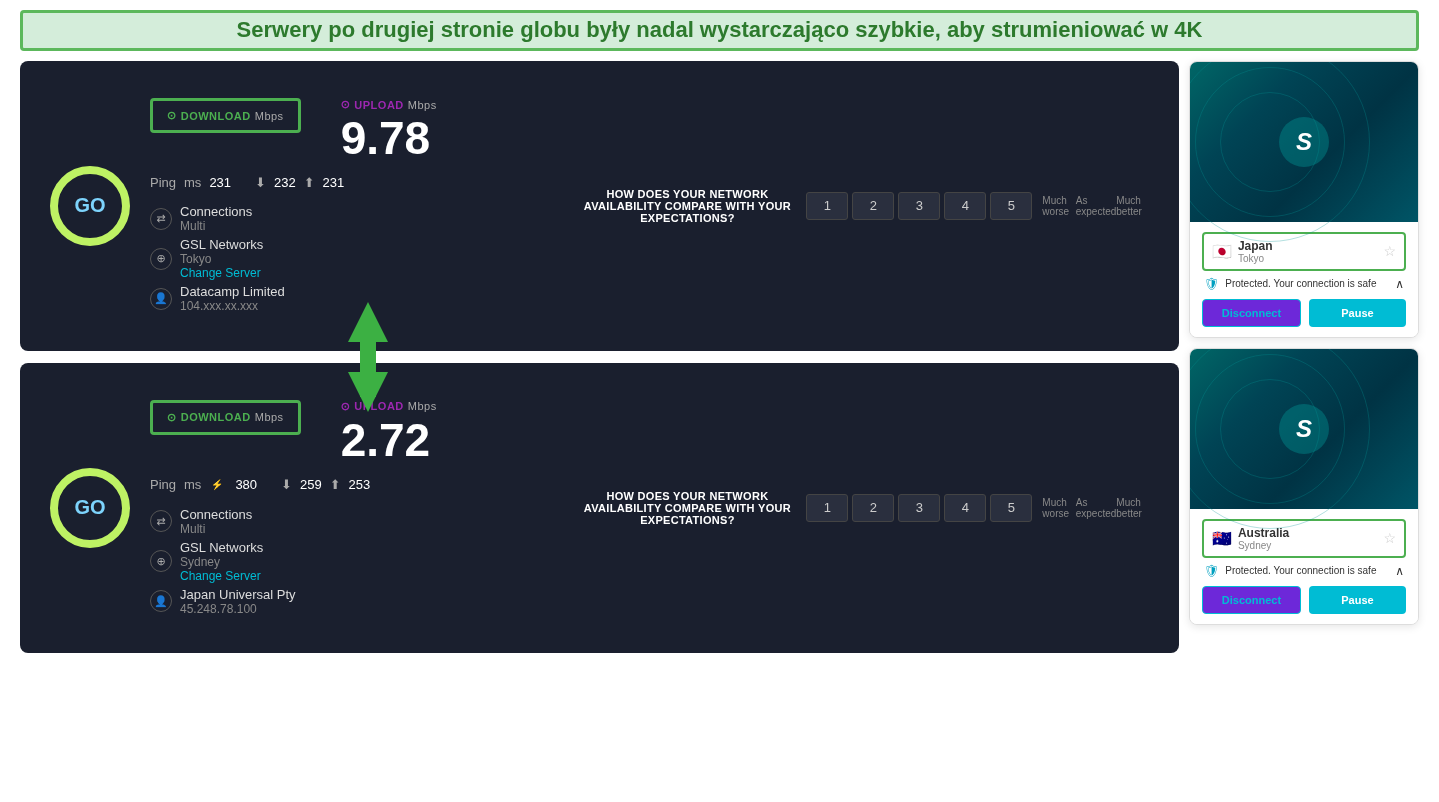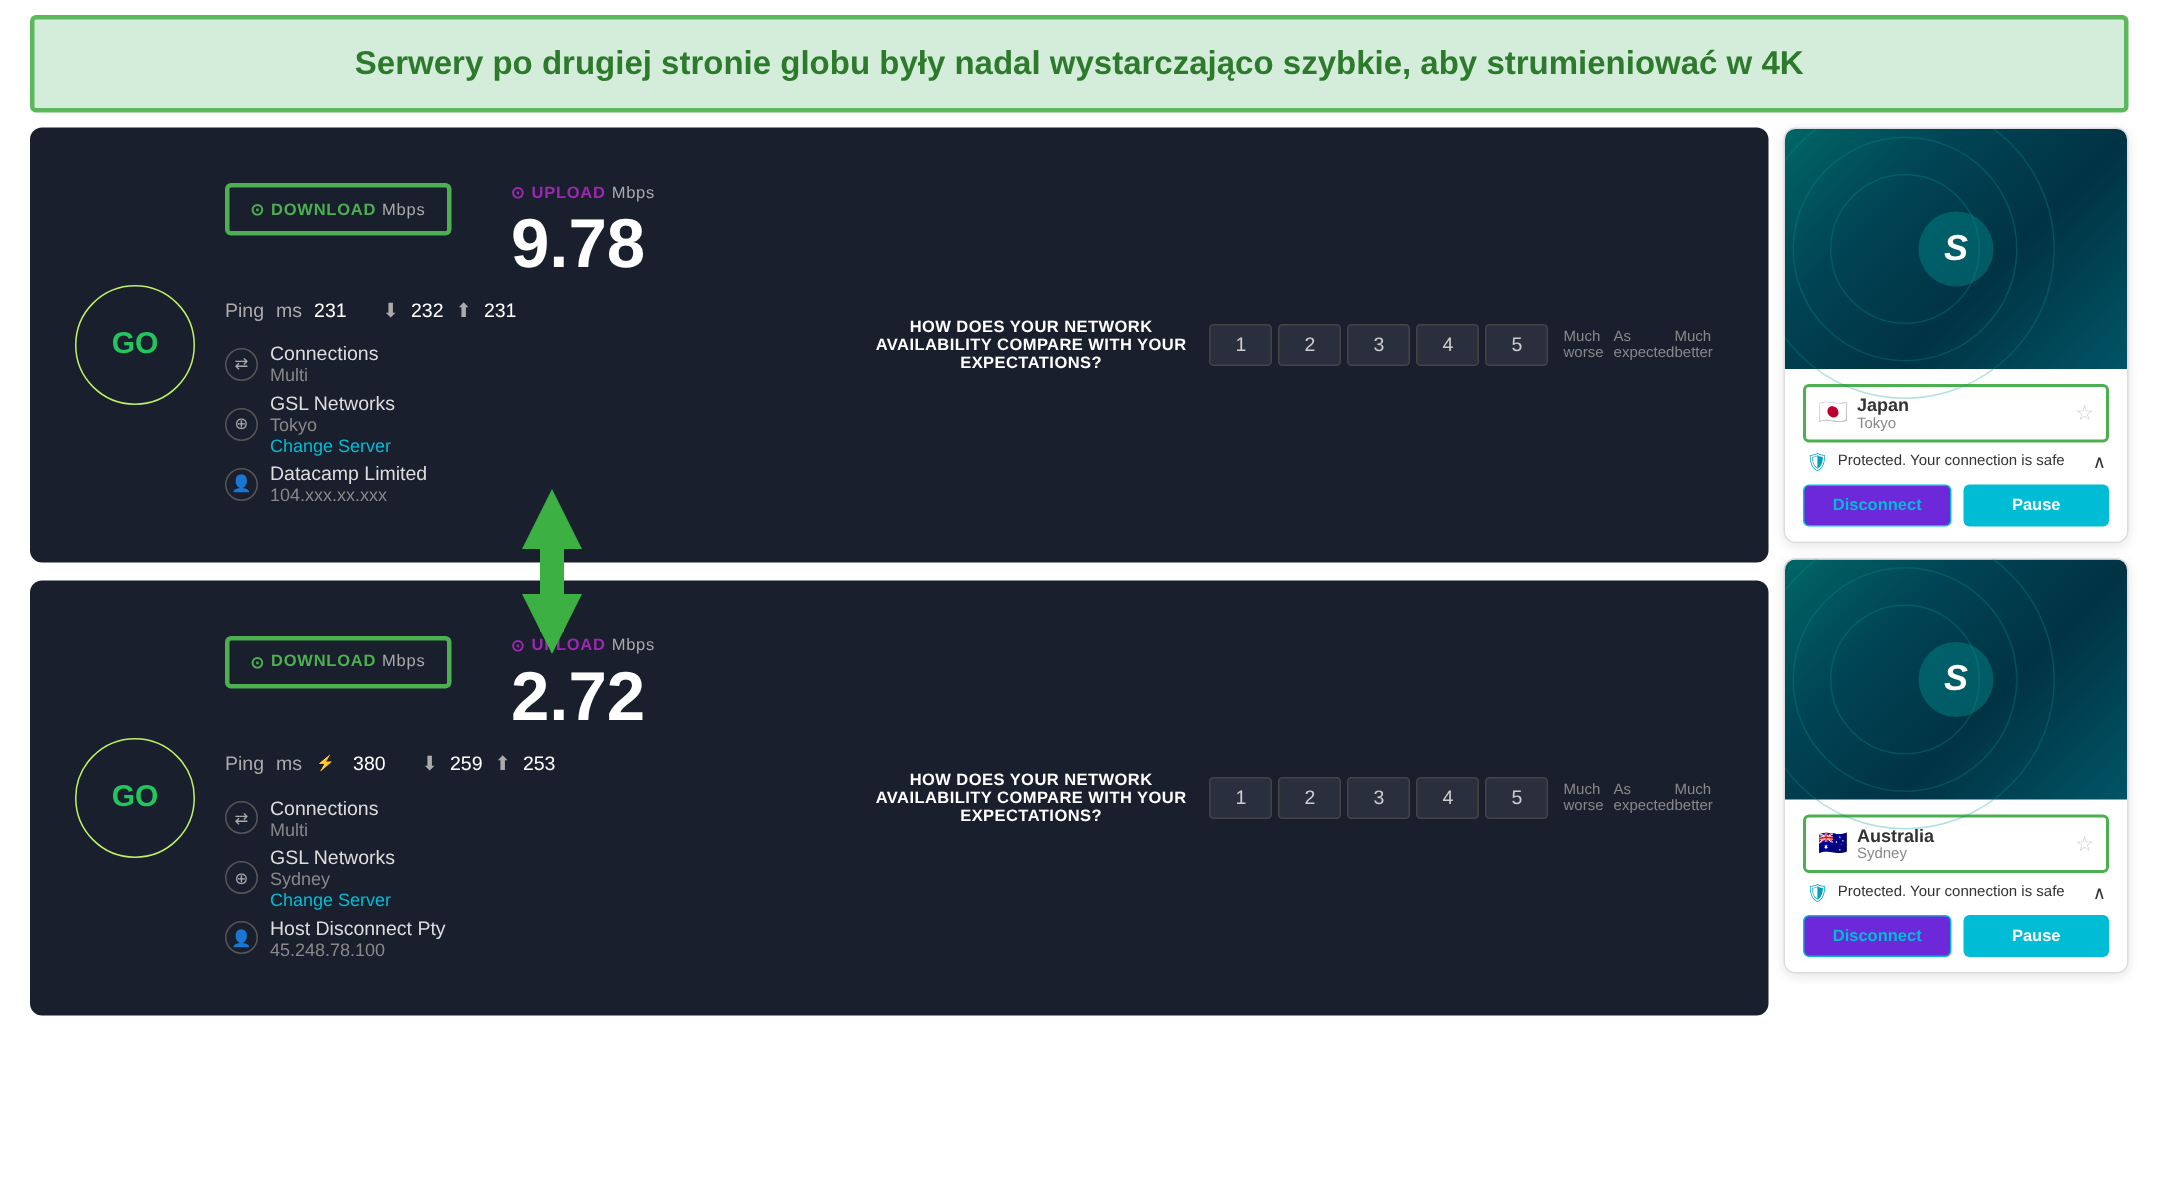--- a/index.html
+++ b/index.html
@@ -9,21 +9,21 @@
       background: #fff;
       font-family: Arial, sans-serif;
       overflow: hidden;
     }
 
     
     .header-banner {
       background: #d4edda;
       border: 3px solid #5cb85c;
       margin: 10px 20px;
-      padding: 14px 20px;
+      padding: 2px 20px;
       text-align: center;
       border-radius: 4px;
     }
     .header-banner h2 {
       color: #2d7a2d;
       font-size: 22px;
       font-weight: bold;
       line-height: 1.4;
     }
 
@@ -53,25 +53,25 @@
       align-items: center;
       gap: 20px;
       min-height: 290px;
     }
 
     
     .go-button {
       width: 80px;
       height: 80px;
       border-radius: 50%;
-      border: 1px solid #bef264;
+      border: 8px solid #bef264;
       display: flex;
       align-items: center;
       justify-content: center;
-      color: #22c55e;
+      color: #7dd3fc;
       font-size: 20px;
       font-weight: bold;
       flex-shrink: 0;
     }
 
     
     .speed-info {
       flex: 1;
       display: flex;
       flex-direction: column;
@@ -538,21 +538,21 @@
             <div class="detail-icon">⊕</div>
             <div class="detail-text">
               <span class="detail-title">GSL Networks</span>
               <span class="detail-subtitle">Sydney</span>
               <span class="detail-link">Change Server</span>
             </div>
           </div>
           <div class="detail-row">
             <div class="detail-icon">👤</div>
             <div class="detail-text">
-              <span class="detail-title">Host Disconnect Pty</span>
+              <span class="detail-title">Japan Universal Pty</span>
               <span class="detail-subtitle">45.248.78.100</span>
             </div>
           </div>
         </div>
       </div>
 
       <div class="network-survey">
         <div class="survey-title">HOW DOES YOUR NETWORK AVAILABILITY COMPARE WITH YOUR EXPECTATIONS?</div>
         <div class="survey-grid">
           <div class="survey-col">

